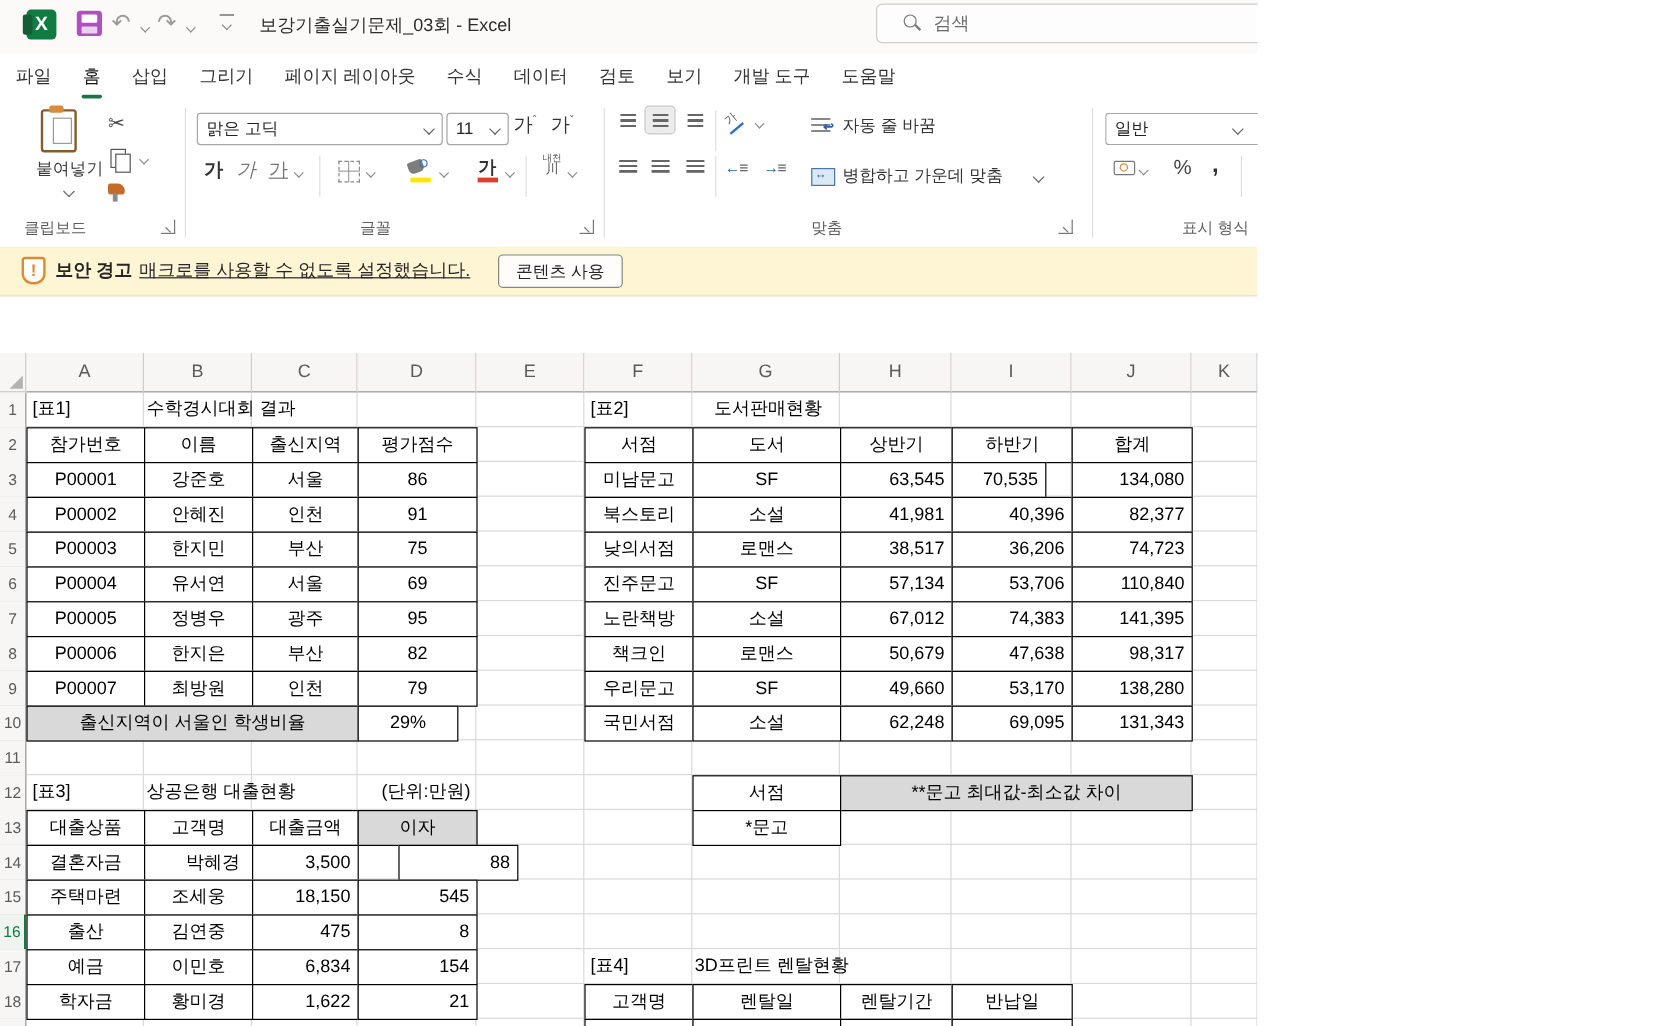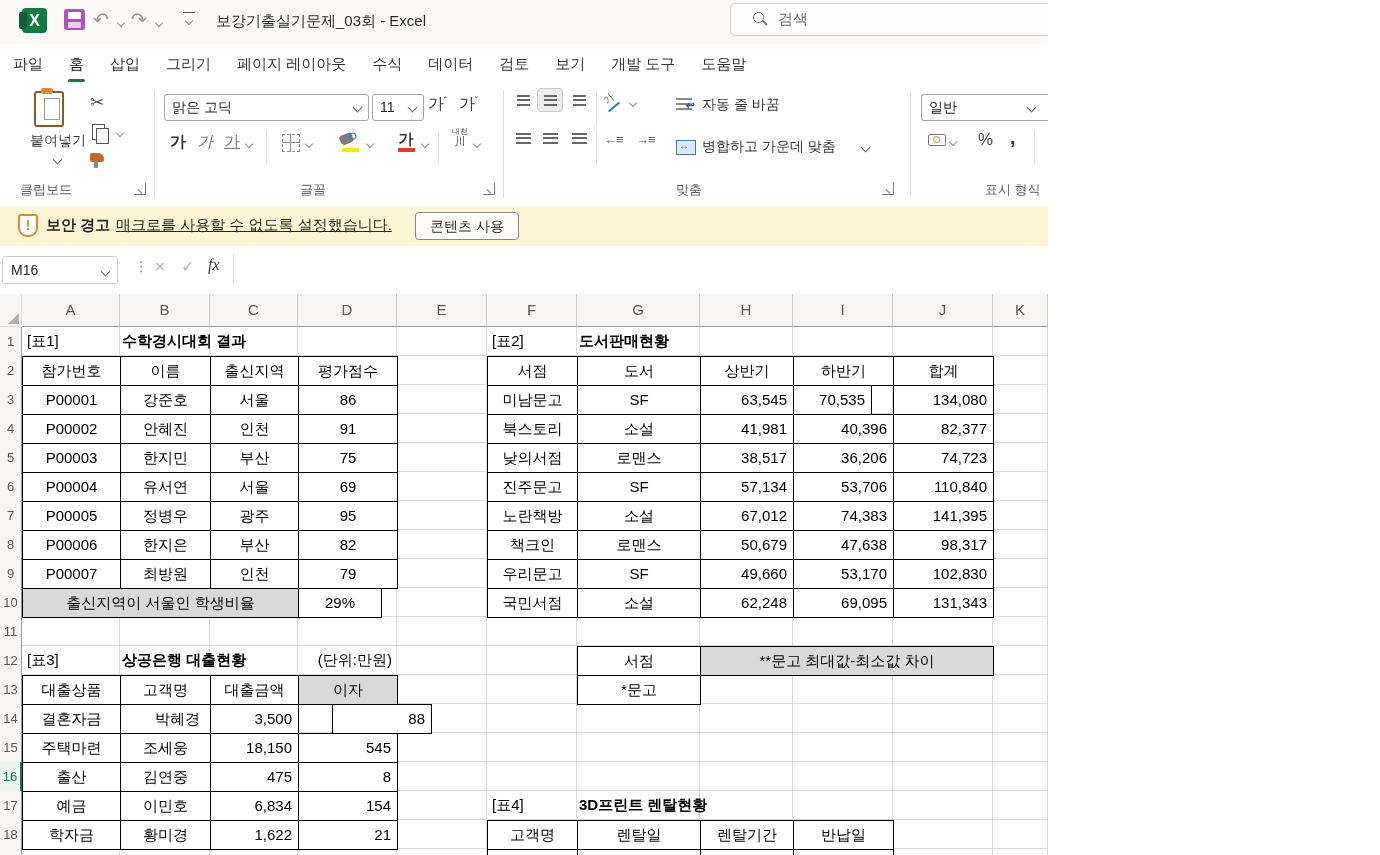--- a/index.html
+++ b/index.html
@@ -104,21 +104,21 @@
           box-sizing:border-box;text-align:center;font-size:13px;color:#5c5a58;}
   .rowhdr.sel{color:#0f7b41;border-right:2px solid #107c41;background:#f0f4f0;}
   .corner{position:absolute;left:0;top:0;width:22px;height:33px;background:#f7f6f5;border-right:1px solid #9d9b99;border-bottom:1px solid #9d9b99;box-sizing:border-box;}
   .corner::after{content:"";position:absolute;right:2px;bottom:2px;border-left:11px solid transparent;border-bottom:11px solid #b5b3b1;}
   .cell{position:absolute;font-size:15px;color:#000;white-space:nowrap;overflow:hidden;box-sizing:border-box;z-index:2;line-height:28px;}
   .cell.bdr{border:1px solid #000;background:#fff;z-index:3;}
   .cell.ctr{text-align:center;}
   .cell.rt{text-align:right;padding-right:6px;}
   .cell.lf{text-align:left;padding-left:5px;}
   .cell.fill{background:#d9d9d9;}
-  .cell.ttl{font-weight:bold;overflow:visible;z-index:4;text-align:left;padding-left:2px;}
+  .cell.ttl{font-weight:normal;overflow:visible;z-index:4;text-align:center;padding-left:2px;}
 </style>
 </head>
 <body>
 
 <div class="stage">
 <div class="app">
 
   <div class="titlebar">
     <div class="xl-logo"><span>X</span></div>
     <div class="floppy"></div>
@@ -230,32 +230,20 @@
     <div class="grp-label" style="left:985px;top:97px;">표시 형식</div>
   </div>
 
   <div class="secbar">
     <div class="shield">!</div>
     <div class="sec-label">보안 경고</div>
     <div class="sec-msg">매크로를 사용할 수 없도록 설정했습니다.</div>
     <div class="sec-btn">콘텐츠 사용</div>
   </div>
 
-  <div class="fbar">
-    <div class="namebox">
-      <span class="val">M16</span>
-      <span class="chev"></span>
-    </div>
-    <div class="fdots">⋮</div>
-    <div class="fx-x">×</div>
-    <div class="fx-v">✓</div>
-    <div class="fx-fx">fx</div>
-    <div class="fsep"></div>
-    <div class="abs" style="left:240px;top:12px;font-size:14px;"></div>
-  </div>
 
   <div class="grid" id="grid">
     <div class="corner"></div>
   <div class="gline" style="left: 21px; top: 0px; width: 1px; height: 561px;"></div>
         <div class="gline" style="left: 119px; top: 0px; width: 1px; height: 561px;"></div>
         <div class="gline" style="left: 209px; top: 0px; width: 1px; height: 561px;"></div>
         <div class="gline" style="left: 297px; top: 0px; width: 1px; height: 561px;"></div>
         <div class="gline" style="left: 396px; top: 0px; width: 1px; height: 561px;"></div>
         <div class="gline" style="left: 486px; top: 0px; width: 1px; height: 561px;"></div>
         <div class="gline" style="left: 576px; top: 0px; width: 1px; height: 561px;"></div>
@@ -381,21 +369,21 @@
         <div class="cell bdr rt" style="left: 793px; top: 236px; width: 101px; height: 30px;">47,638</div>
         <div class="cell bdr rt" style="left: 893px; top: 236px; width: 101px; height: 30px;">98,317</div>
         <div class="cell bdr ctr" style="left: 22px; top: 265px; width: 99px; height: 30px;">P00007</div>
         <div class="cell bdr ctr" style="left: 120px; top: 265px; width: 91px; height: 30px;">최방원</div>
         <div class="cell bdr ctr" style="left: 210px; top: 265px; width: 89px; height: 30px;">인천</div>
         <div class="cell bdr ctr" style="left: 298px; top: 265px; width: 100px; height: 30px;">79</div>
         <div class="cell bdr ctr" style="left: 487px; top: 265px; width: 91px; height: 30px;">우리문고</div>
         <div class="cell bdr ctr" style="left: 577px; top: 265px; width: 124px; height: 30px;">SF</div>
         <div class="cell bdr rt" style="left: 700px; top: 265px; width: 94px; height: 30px;">49,660</div>
         <div class="cell bdr rt" style="left: 793px; top: 265px; width: 101px; height: 30px;">53,170</div>
-        <div class="cell bdr rt" style="left: 893px; top: 265px; width: 101px; height: 30px;">102,830</div>
+        <div class="cell bdr rt" style="left: 893px; top: 265px; width: 101px; height: 30px;">138,280</div>
         <div class="cell bdr ctr fill" style="left: 22px; top: 294px; width: 277px; height: 30px;">출신지역이 서울인 학생비율</div>
         <div class="cell bdr ctr" style="left: 298px; top: 294px; width: 84px; height: 30px;">29%</div>
         <div class="cell bdr ctr" style="left: 487px; top: 294px; width: 91px; height: 30px;">국민서점</div>
         <div class="cell bdr ctr" style="left: 577px; top: 294px; width: 124px; height: 30px;">소설</div>
         <div class="cell bdr rt" style="left: 700px; top: 294px; width: 94px; height: 30px;">62,248</div>
         <div class="cell bdr rt" style="left: 793px; top: 294px; width: 101px; height: 30px;">69,095</div>
         <div class="cell bdr rt" style="left: 893px; top: 294px; width: 101px; height: 30px;">131,343</div>
         <div class="cell lf" style="left: 22px; top: 352px; width: 99px; height: 30px;">[표3]</div>
         <div class="cell ttl" style="left: 120px; top: 352px; width: 91px; height: 30px;">상공은행 대출현황</div>
         <div class="cell rt" style="left: 298px; top: 352px; width: 100px; height: 30px;">(단위:만원)</div>

